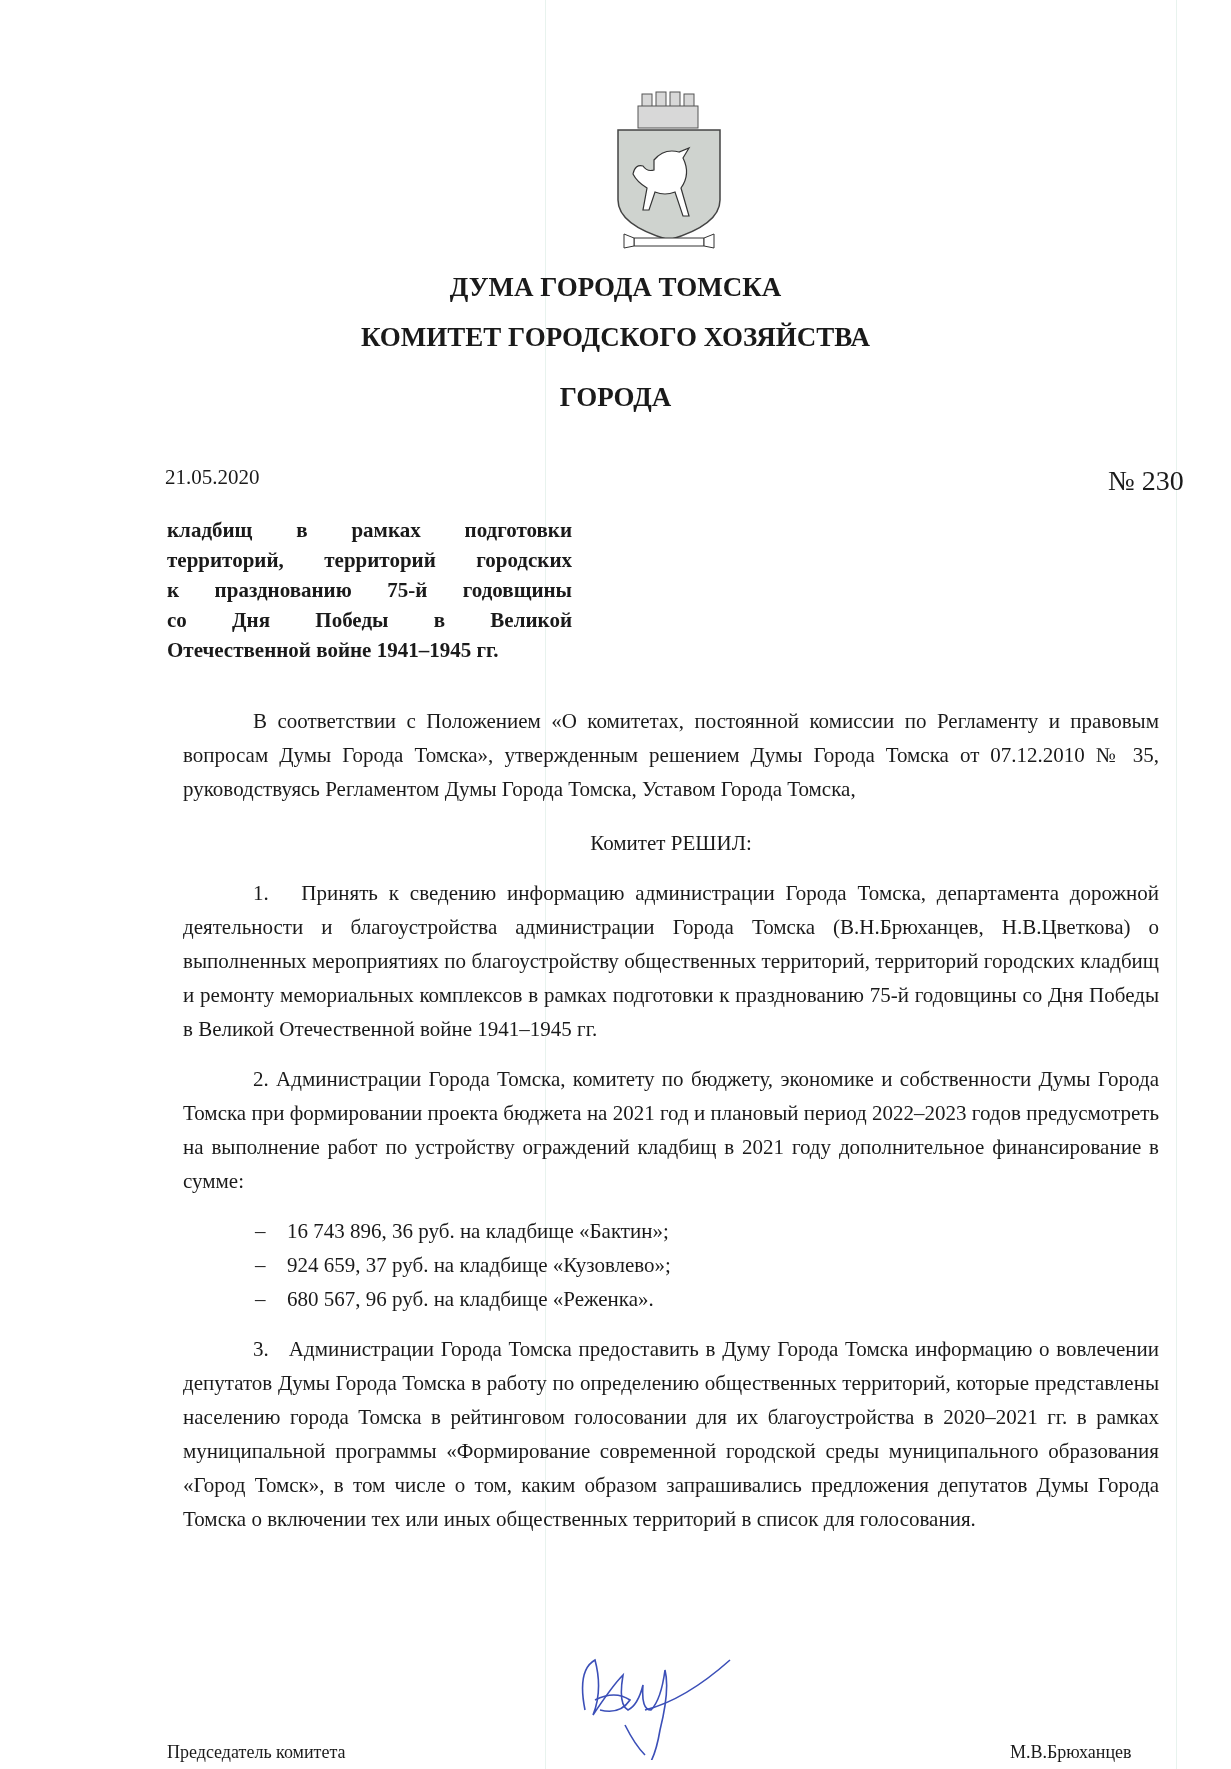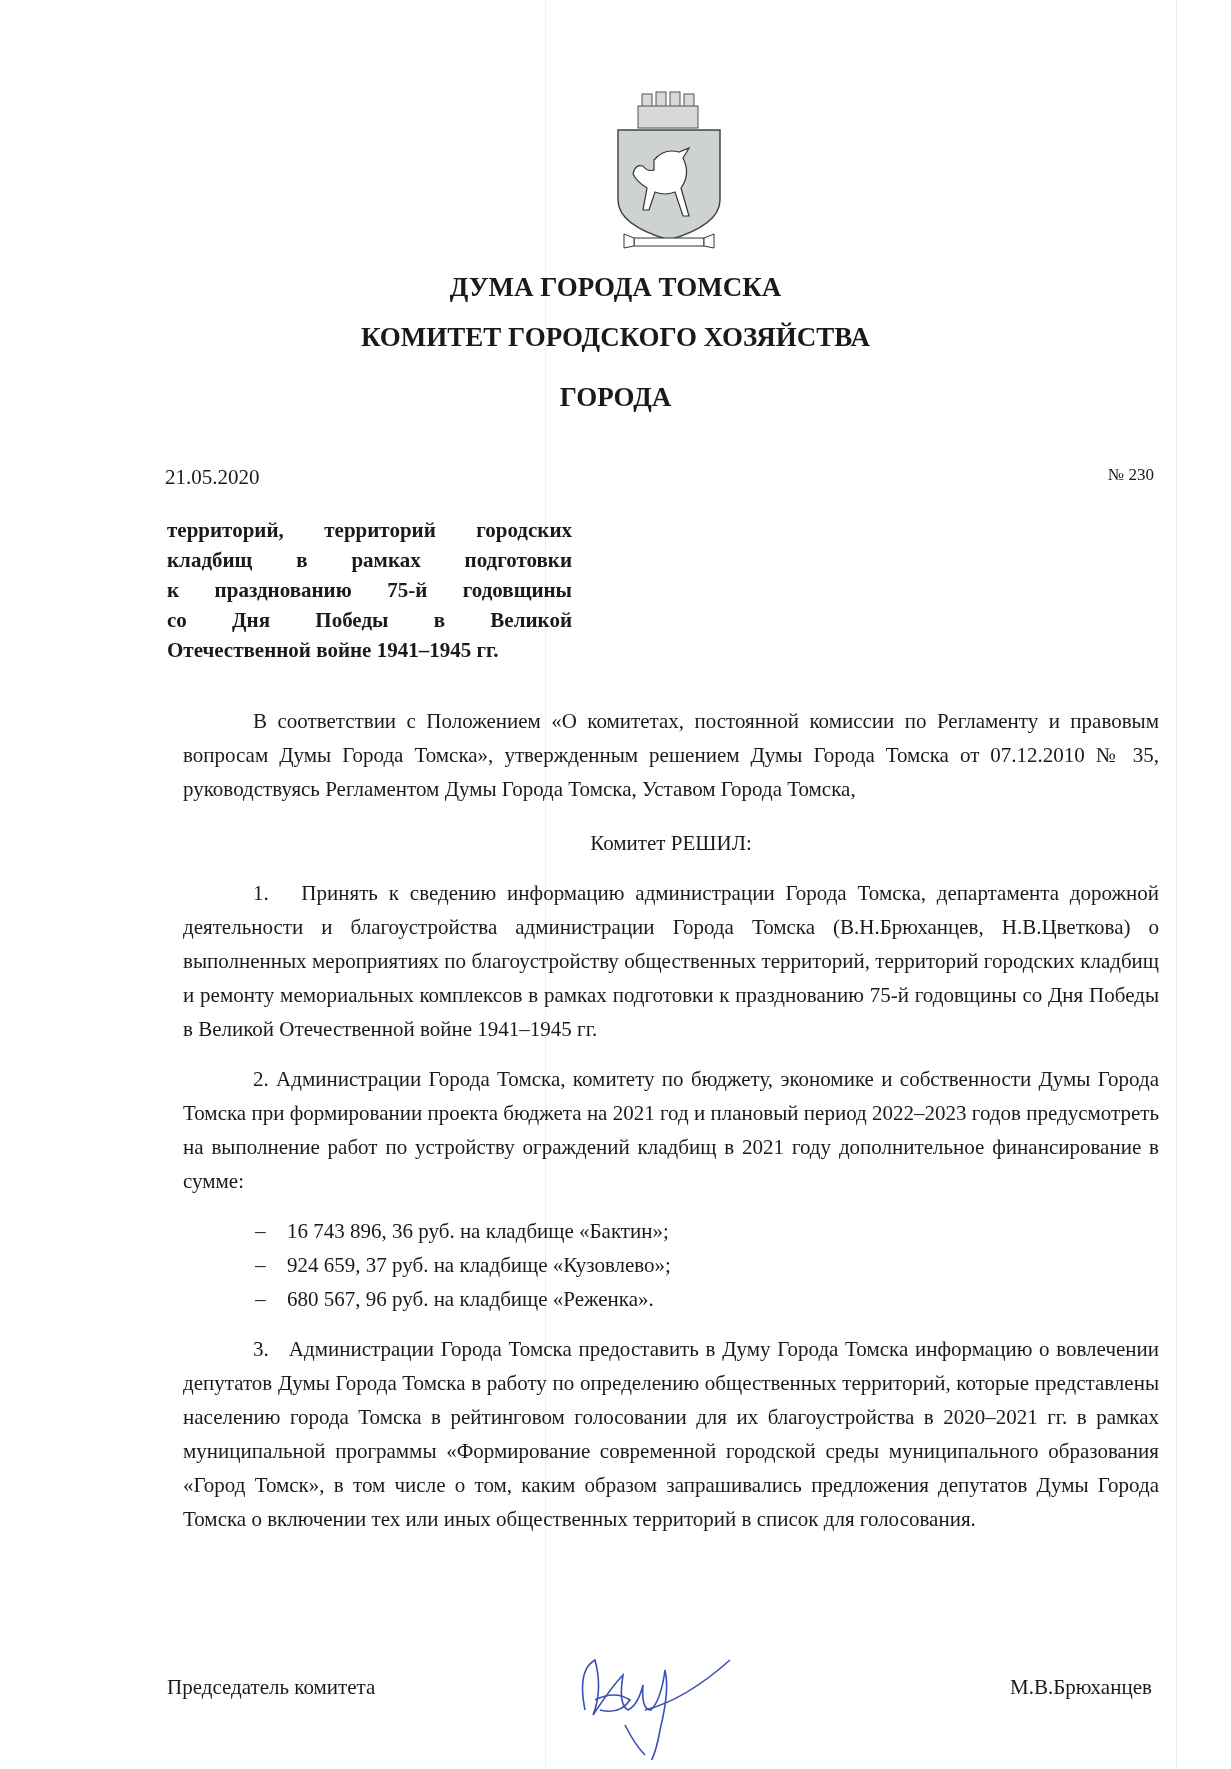--- a/index.html
+++ b/index.html
@@ -2,30 +2,30 @@
 <html><head>
 <meta charset="utf-8">
 <style>
   html, body { margin: 0; padding: 0; background: #ffffff; }
   body { width: 1231px; height: 1769px; position: relative; overflow: hidden;
          font-family: "Liberation Serif", serif; color: #1a1a1a; }
   .scan-line { position: absolute; top: 0; bottom: 0; width: 1px; background: #e8f3ee; }
   .crest { position: absolute; left: 612px; left: 614px; top: 90px; width: 110px; height: 160px; }
   .hdr { position: absolute; left: 0; width: 1231px; text-align: center; font-weight: bold; font-size: 27px; }
   .date { position: absolute; left: 165px; top: 465px; font-size: 21px; }
-  .num { position: absolute; left: 1108px; top: 465px; font-size: 17px; }
+  .num { position: absolute; left: 1108px; top: 465px; font-size: 28px; }
   .subject { position: absolute; left: 167px; top: 515px; width: 405px; font-weight: bold; font-size: 21px;
              line-height: 30px; text-align: justify; text-align-last: justify; }
   .subject .last { text-align-last: left; }
   .body { position: absolute; left: 167px; width: 1008px; font-size: 21px; line-height: 34px; text-align: justify; }
   .para { text-indent: 70px; margin: 16px; }
   .center { text-align: center; margin: 0; }
   .dash-item { margin: 0; padding-left: 120px; position: relative; }
   .dash-item .dash { position: absolute; left: 88px; }
-  .sig { position: absolute; top: 1675px; font-size: 21px; }
+  .sig { position: absolute; top: 1742px; font-size: 18px; }
   .signature { position: absolute; left: 565px; top: 1650px; width: 200px; height: 110px; }
 </style>
 </head>
 <body>
 
 <div class="scan-line" style="left:545px;"></div>
 <div class="scan-line" style="left:1176px;"></div>
 
 <svg class="crest" viewBox="0 0 110 160">
   <g fill="#d8d8d8" stroke="#555" stroke-width="1">
@@ -42,22 +42,22 @@
 </svg>
 
 <div class="hdr" style="top:272px;">ДУМА ГОРОДА ТОМСКА</div>
 <div class="hdr" style="top:322px;">КОМИТЕТ ГОРОДСКОГО ХОЗЯЙСТВА</div>
 <div class="hdr" style="top:382px;">ГОРОДА</div>
 
 <div class="date">21.05.2020</div>
 <div class="num">№ 230</div>
 
 <div class="subject">
+  <div>кладбищ в рамках подготовки</div>
   <div>территорий, территорий городских</div>
-  <div>кладбищ в рамках подготовки</div>
   <div>к празднованию 75-й годовщины</div>
   <div>со Дня Победы в Великой</div>
   <div class="last">Отечественной войне 1941–1945 гг.</div>
 </div>
 
 <div class="body" style="top:688px;">
   <p class="para">В соответствии с Положением «О комитетах, постоянной комиссии по Регламенту и правовым вопросам Думы Города Томска», утвержденным решением Думы Города Томска от 07.12.2010 № 35, руководствуясь Регламентом Думы Города Томска, Уставом Города Томска,</p>
   <p class="center" style="margin-top:20px;">Комитет РЕШИЛ:</p>
 
   <p class="para">

